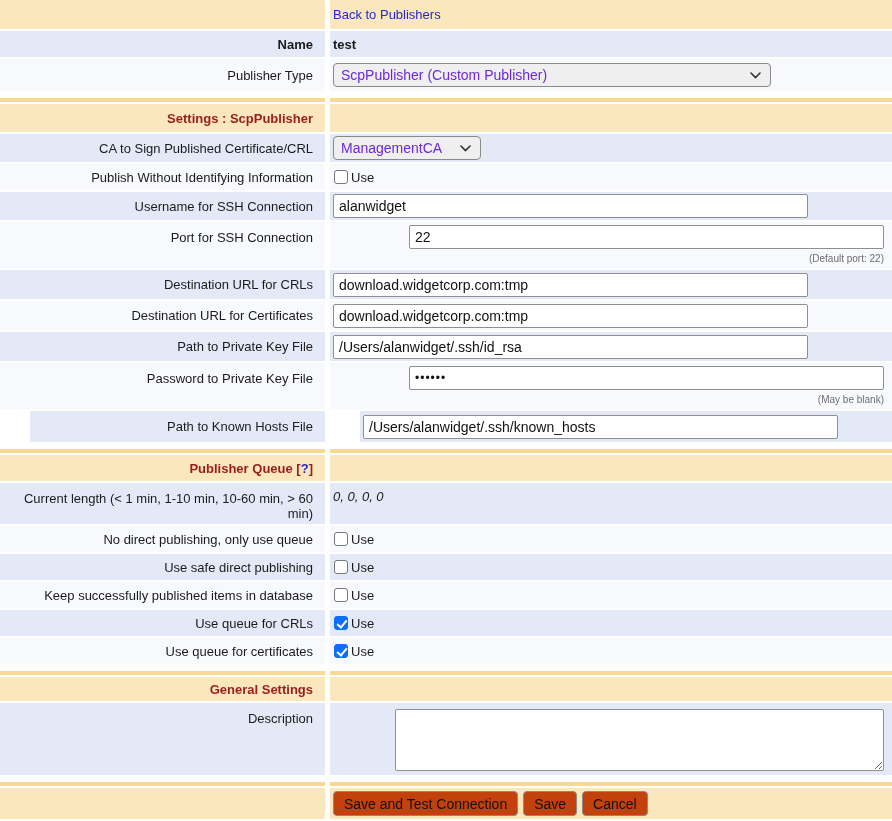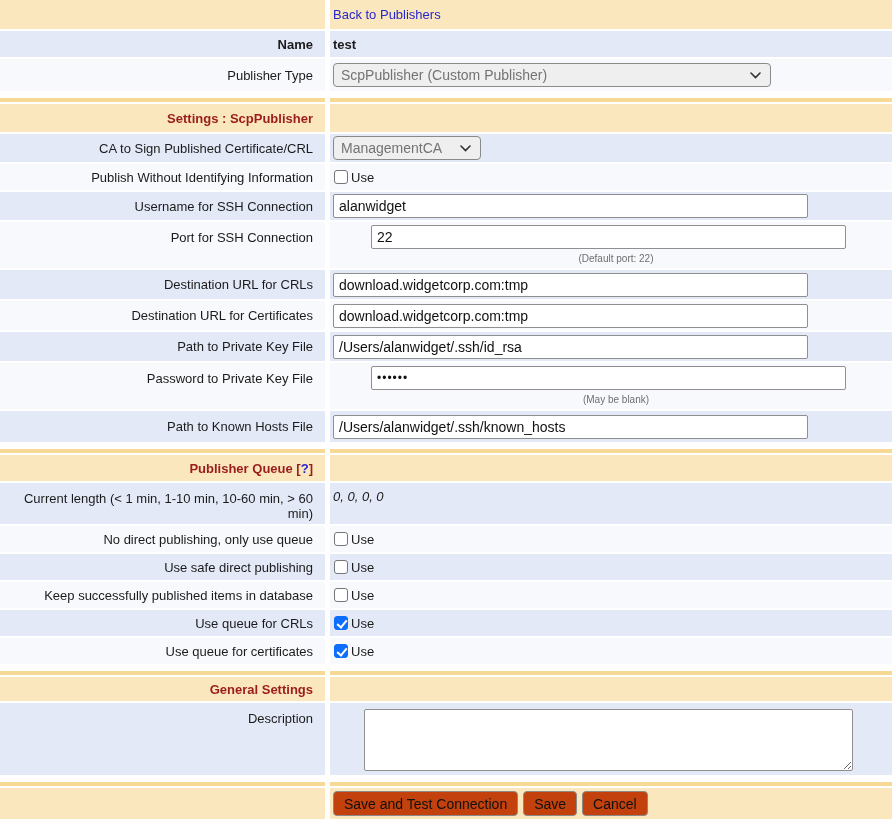--- a/index.html
+++ b/index.html
@@ -27,31 +27,31 @@
   
   .r-tan   { background: #fae7bd; }
   .r-blue  { background: #e4e9f8; }
   .r-white { background: #f8f9fd; }
   .stripe-cell { background: #f6d995; height: 4px; min-height: 4px; padding: 0; }
 
   
   .h29 { min-height: 29px; }
   .h26 { min-height: 26px; }
   .h28 { min-height: 28px; }
-  .h31 { min-height: 31px; }
+  .h31 { min-height: 31px; margin-left: 30px; }
   .h32 { min-height: 32px; }
   .h41 { min-height: 41px; }
   .h46 { min-height: 46px; }
   .h24 { min-height: 24px; }
   .h72 { min-height: 72px; }
 
   .top { align-items: flex-start; }
   .lc.top { padding-top: 8px; }
   .vc.top { padding-top: 6px; font-style: italic; }
-  .vc.stack { flex-direction: column; align-items: center; justify-content: flex-start; padding-top: 3px; }
+  .vc.stack { flex-direction: column; align-items: flex-end; justify-content: flex-start; padding-top: 3px; }
 
   .bold { font-weight: bold; }
   .sec-h { font-weight: bold; color: #9b1c1c; }
   a.nav-link { color: #2626cc; text-decoration: none; cursor: pointer; }
   a.help-link { color: #2626cc; text-decoration: none; cursor: pointer; font-weight: bold; }
   .bracket { color: #9b1c1c; font-weight: bold; }
   .hint { font-size: 10px; color: #6e6e6e; margin-top: 4px; padding-left: 2px; margin-left: 13px; }
 
   
   input[type="text"], input[type="password"] {
@@ -67,21 +67,21 @@
     border: 1px solid #8f8f8f; border-radius: 2px;
     background: #ffffff; color: #111;
     padding: 2px 5px; font-size: 14px;
     font-family: "Liberation Sans", "DejaVu Sans", sans-serif;
     resize: both;
   }
   .select {
     display: inline-flex; align-items: center; justify-content: space-between;
     height: 24px; background: #efefef;
     border: 1px solid #8a8a8a; border-radius: 4px;
-    padding: 0 9px 0 7px; font-size: 14px; color: #737373;
+    padding: 0 9px 0 7px; font-size: 14px; color: #6d28d9;
     cursor: default; gap: 8px;
   }
   .select .chev { display: inline-flex; align-items: center; }
   .w-publisher { width: 438px; }
   .w-ca { width: 148px; }
 
   .cb-wrap { display: inline-flex; align-items: center; cursor: pointer; }
   input[type="checkbox"] {
     appearance: none; -webkit-appearance: none;
     width: 14px; height: 14px; margin: 0 3px 0 1px;

